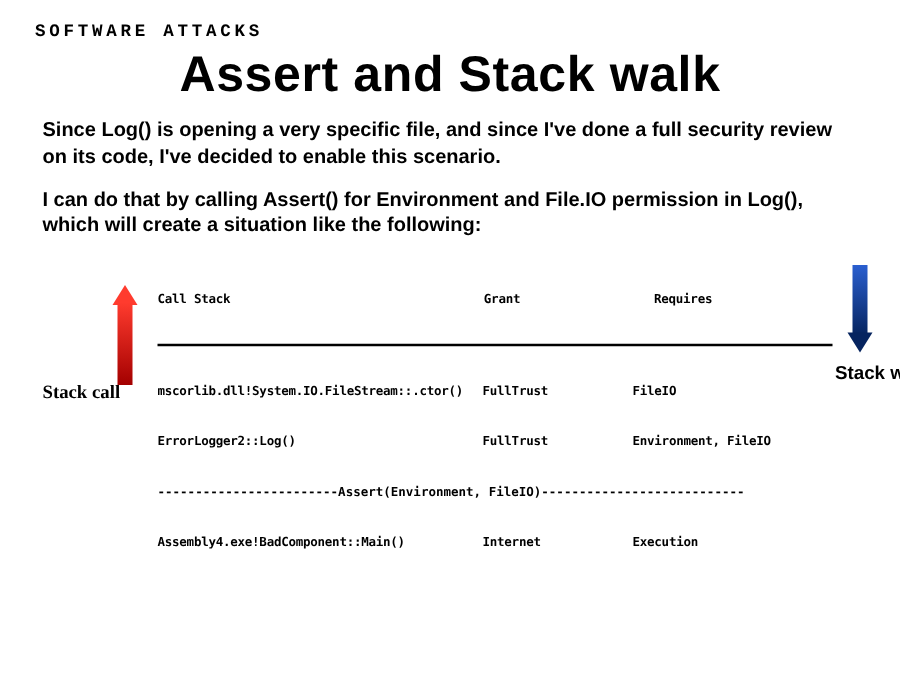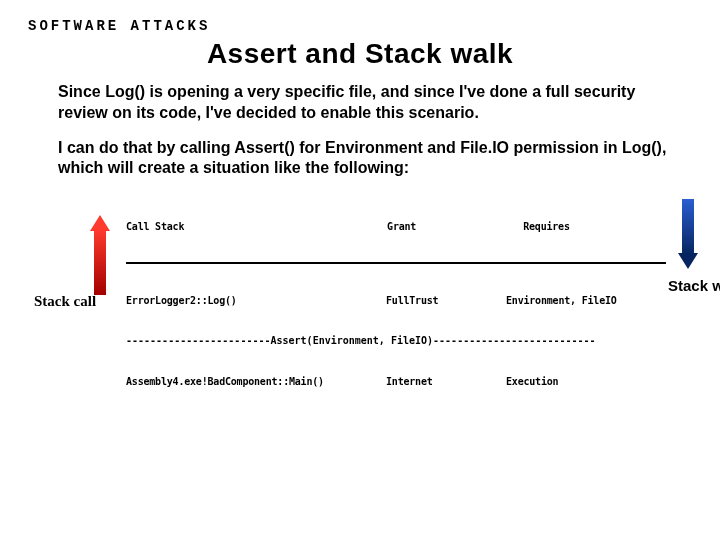--- a/index.html
+++ b/index.html
@@ -23,29 +23,29 @@
     font-family: "Courier New", monospace;
     font-size: 14px;
     letter-spacing: 3px;
     color: #000;
     font-weight: bold;
     text-transform: uppercase;
   }
   .title {
     font-family: "Trebuchet MS", "Verdana", sans-serif;
     font-weight: 900;
-    font-size: 28px;
+    font-size: 40px;
     text-align: center;
     margin: 4px 0 12px 0;
     letter-spacing: 0.5px;
   }
   .body-para {
     font-size: 16px;
     line-height: 1.3;
-    margin: 0 18px 14px 30px;
+    margin: 0 18px 14px 6px;
     font-weight: 600;
   }
   .stack-area {
     position: relative;
     margin: 10px 0 0 0;
     height: 150px;
   }
   .stack-table {
     position: absolute;
     left: 98px;
@@ -163,20 +163,21 @@
     </div>
 
     <div class="label-left">Stack call</div>
     <div class="label-right">Stack walk</div>
 
     <div class="stack-table">
       <div class="hdr">
         <span class="col-call">Call Stack</span><span class="col-grant">Grant</span><span class="col-req">Requires</span>
       </div>
       <div class="rule"></div>
+      <div><span class="col-call">mscorlib.dll!System.IO.FileStream::.ctor()</span><span class="col-grant">FullTrust</span><span class="col-req">FileIO</span></div>
       <div><span class="col-call">ErrorLogger2::Log()</span><span class="col-grant">FullTrust</span><span class="col-req">Environment, FileIO</span></div>
       <div class="assert-line">------------------------Assert(Environment, FileIO)---------------------------</div>
       <div><span class="col-call">Assembly4.exe!BadComponent::Main()</span><span class="col-grant">Internet</span><span class="col-req">Execution</span></div>
     </div>
 
   </div>
 
 
 </div>
 

